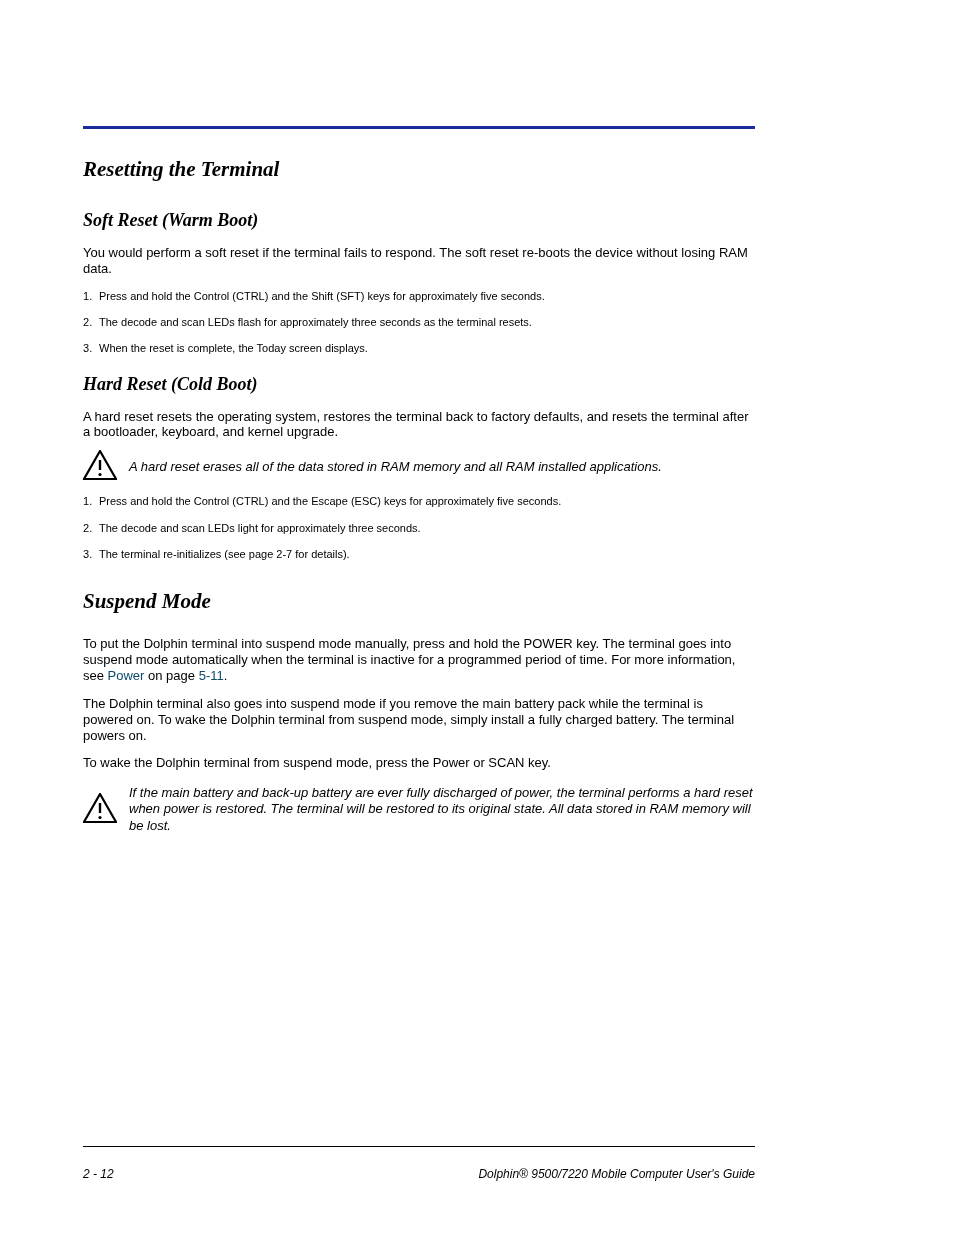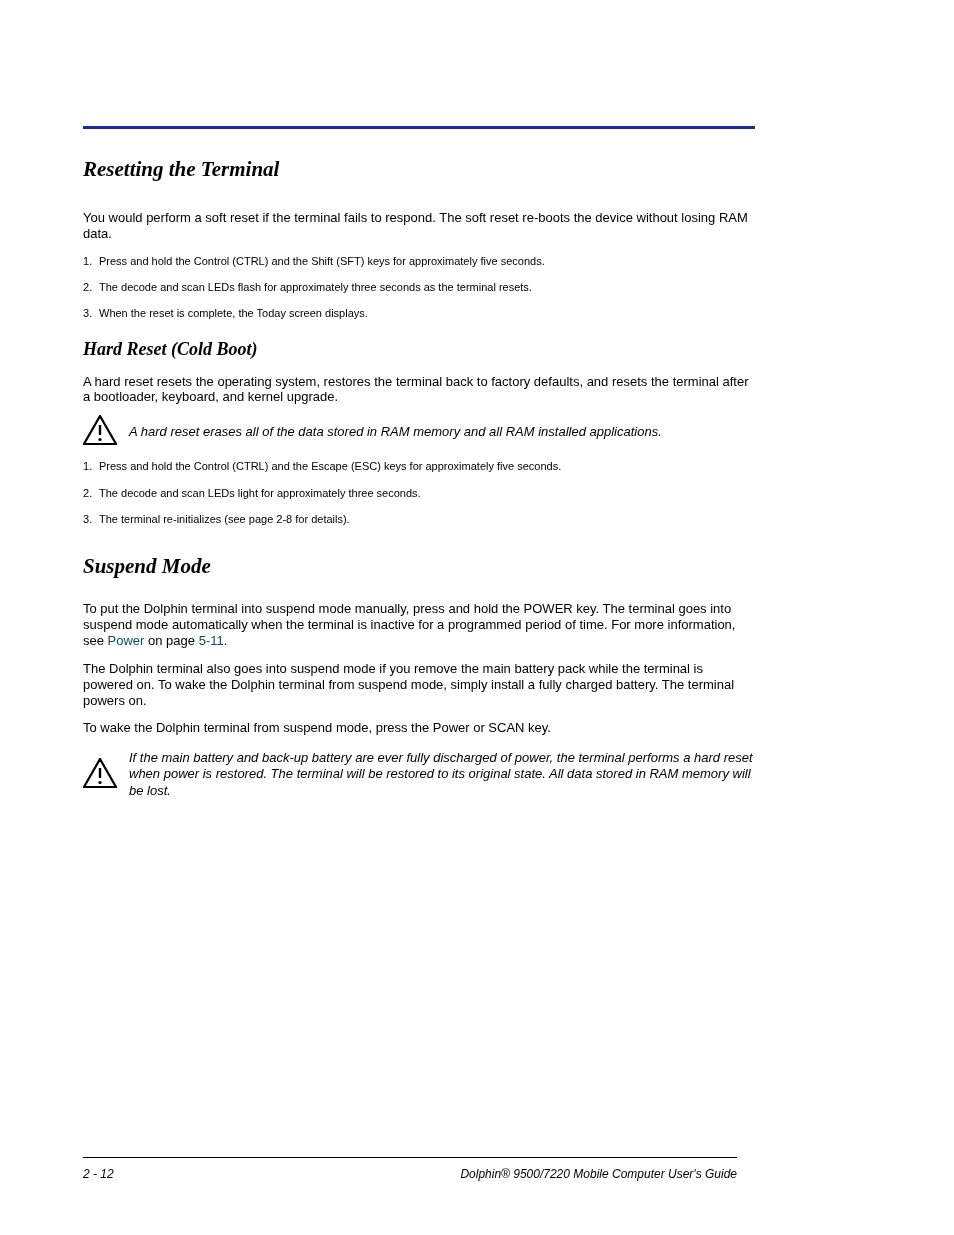--- a/index.html
+++ b/index.html
@@ -85,62 +85,63 @@
     font-style: italic;
     line-height: 1.25;
     padding-top: 2px;
   }
   .link {
     color: #0c4a6e;
   }
   .footer {
     position: absolute;
     left: 83px;
-    right: 103px;
+    right: 85px;
     bottom: 62px;
     border-top: 1px solid #000;
-    padding-top: 9px;
+    padding-top: 20px;
     display: flex;
     justify-content: space-between;
     font-size: 12px;
     font-style: italic;
   }
   .footer-right {
     text-align: right;
   }
 </style>
 </head>
 <body>
 
 <div class="page">
   <div class="rule"></div>
 
   <div class="h1">Resetting the Terminal</div>
 
+  <div class="h2">Soft Reset (Warm Boot)</div>
   <p class="body-text">You would perform a soft reset if the terminal fails to respond. The soft reset re-boots the device without losing RAM data.</p>
   <ol class="ol">
     <li>Press and hold the Control (CTRL) and the Shift (SFT) keys for approximately five seconds.</li>
     <li>The decode and scan LEDs flash for approximately three seconds as the terminal resets.</li>
     <li>When the reset is complete, the Today screen displays.</li>
   </ol>
 
   <div class="h2">Hard Reset (Cold Boot)</div>
   <p class="body-text">A hard reset resets the operating system, restores the terminal back to factory defaults, and resets the terminal after a bootloader, keyboard, and kernel upgrade.</p>
   <div class="note-row">
     <svg class="note-icon" viewBox="0 0 34 30">
       <path d="M17 1 L33 29 L1 29 Z" fill="none" stroke="#000" stroke-width="2.2" stroke-linejoin="miter"></path>
       <line x1="17" y1="10" x2="17" y2="20" stroke="#000" stroke-width="2.4"></line>
       <circle cx="17" cy="24.5" r="1.6" fill="#000"></circle>
     </svg>
     <div class="note-text">A hard reset erases all of the data stored in RAM memory and all RAM installed applications.</div>
   </div>
   <ol class="ol">
     <li>Press and hold the Control (CTRL) and the Escape (ESC) keys for approximately five seconds.</li>
     <li>The decode and scan LEDs light for approximately three seconds.</li>
-    <li> The terminal re-initializes (see page 2-8 for details).</li>
+    <li> The terminal re-initializes (see page 2-7 for details).</li>
   </ol>
 
   <div class="h1b">Suspend Mode</div>
   <p class="body-text">
     <span>To put the Dolphin terminal into suspend mode manually, press and hold the POWER key. The terminal goes into suspend mode automatically when the terminal is inactive for a programmed period of time. For more information, see </span><span class="link">Power</span><span> on page </span><span class="link">5-11</span><span>.</span>
   </p>
   <p class="body-text">The Dolphin terminal also goes into suspend mode if you remove the main battery pack while the terminal is powered on. To wake the Dolphin terminal from suspend mode, simply install a fully charged battery. The terminal powers on.</p>
   <p class="body-text">To wake the Dolphin terminal from suspend mode, press the Power or SCAN key.</p>
   <div class="note-row">
     <svg class="note-icon" viewBox="0 0 34 30">

